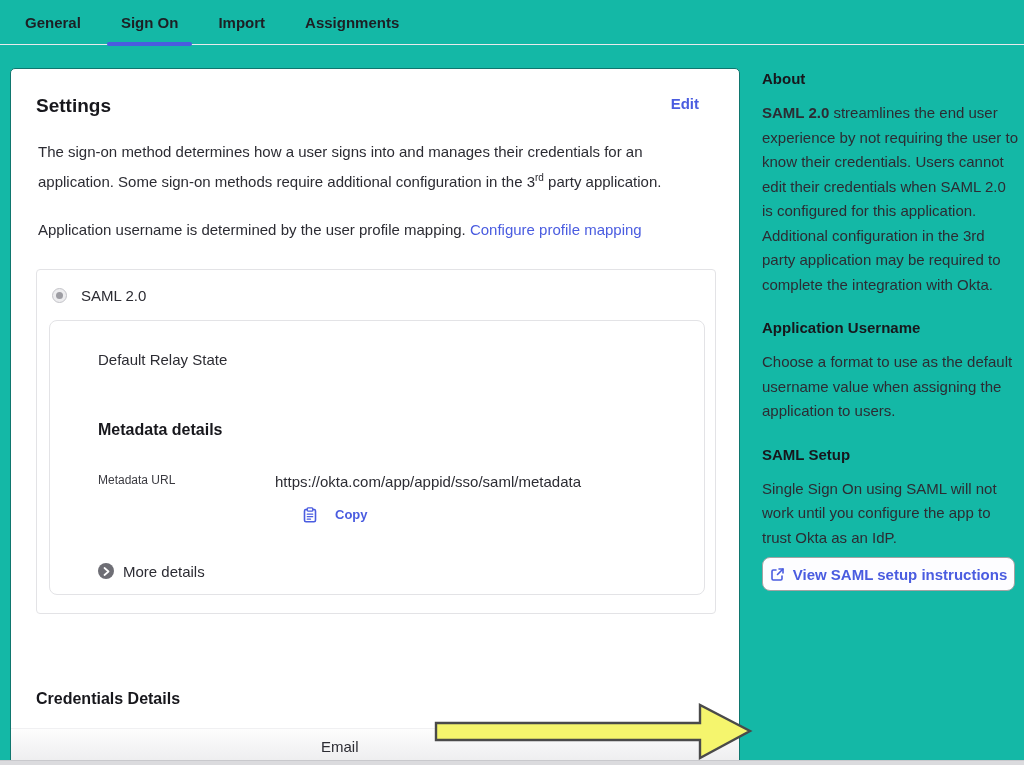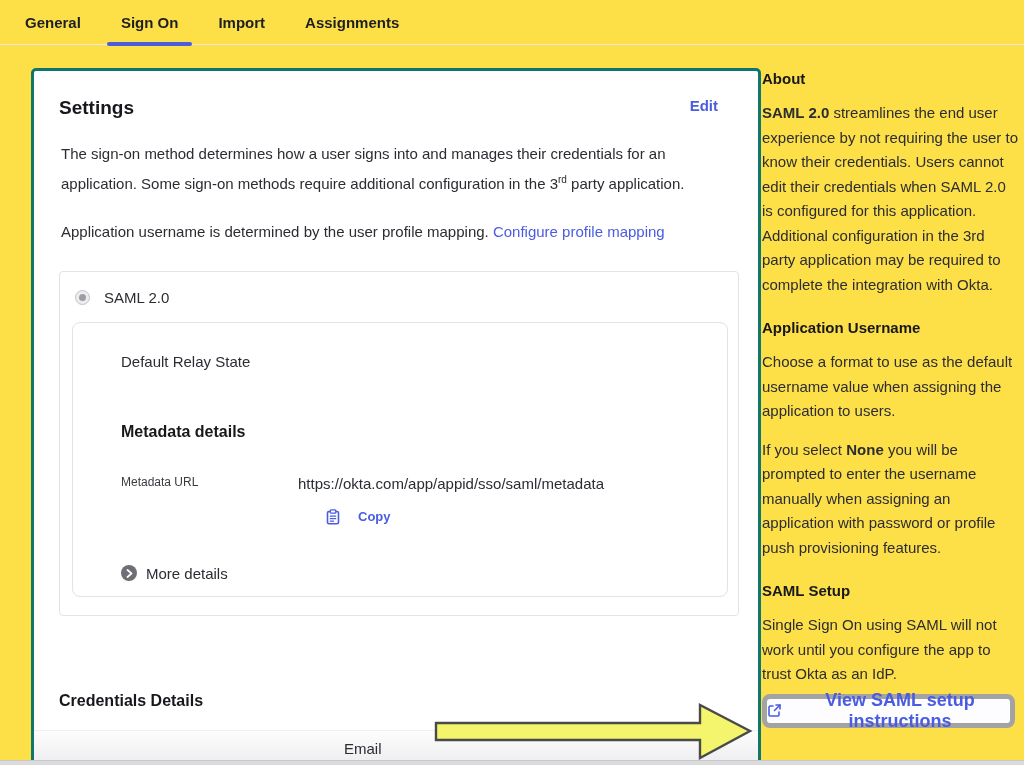--- a/index.html
+++ b/index.html
@@ -1,31 +1,31 @@
 <!DOCTYPE html>
 <html><head>
 <meta charset="utf-8">
 <style>
   * { margin:0; padding:0; box-sizing:border-box; }
   html,body { width:1024px; height:765px; background:#ffffff; overflow:hidden;
     font-family:"Liberation Sans","DejaVu Sans",sans-serif; color:#26262b; }
-  .stage { position:relative; width:1024px; height:765px; background:#fde047; }
+  .stage { position:relative; width:1024px; height:765px; background:#14b8a6; }
 
   
   .tabbar { position:absolute; top:0; left:0; width:1024px; height:45px;
     border-bottom:1px solid #e9e9ec; display:flex; align-items:center;
     padding-left:23px; column-gap:36px; }
   .tab { position:relative; height:45px; display:flex; align-items:center;
     font-size:15px; font-weight:700; color:#1d1f24; cursor:pointer; padding:0 2px; }
   .tab.active .tab-underline { position:absolute; left:-12px; right:-12px; bottom:-1px;
     height:4px; background:#4a5ce0; border-radius:3px; }
 
   
   .card { position:absolute; left:10px; top:68px; width:730px; height:697px;
-    background:#fff; border:3px solid #0f766e; border-radius:5px;margin-left:21px; }
+    background:#fff; border:1px solid #0f766e; border-radius:5px; }
   .card-head { display:flex; justify-content:space-between; align-items:flex-start;
     padding:26px 40px 0 25px; }
   .card-title { font-size:19px; font-weight:700; color:#17171c; }
   .link { color:#4a5ce0; font-weight:700; text-decoration:none; cursor:pointer; }
   .edit-link { font-size:15px; }
 
   .section-h { font-size:16px; font-weight:700; color:#17171c; }
   .sign-on-h { margin:46px 0 0 25px; }
   .para { font-size:15px; line-height:26px; color:#2c2c33; margin:22px 28px 0 27px; }
   .para sup { font-size:10px; }
@@ -63,22 +63,22 @@
     border-top:1px solid #f0f0f2; }
   .cred-label { position:absolute; left:25px; top:9px; font-size:15px; color:#2c2c33; }
   .cred-value { position:absolute; left:310px; top:9px; font-size:15px; color:#2c2c33; }
 
   
   .sidebar { position:absolute; left:762px; top:70px; width:258px; }
   .side-h { font-size:15px; font-weight:700; color:#17171c; }
   .side-p { font-size:15px; line-height:24.5px; color:#2c2c33; margin-top:14px; }
   .side-gap { margin-top:22px; }
   .setup-btn { margin-top:7px; width:253px; height:34px; background:#fdfdff;
-    border:5px solid #a3a3a3; border-radius:8px; display:flex; align-items:center;
-    justify-content:center; gap:8px; color:#4a5ce0; font-size:18px; font-weight:700;
+    border:1px solid #a3a3a3; border-radius:8px; display:flex; align-items:center;
+    justify-content:center; gap:8px; color:#4a5ce0; font-size:15px; font-weight:700;
     cursor:pointer; font-family:inherit; }
   .setup-btn svg { display:block; }
 
   
   .arrow { position:absolute; left:428px; top:698px; z-index:5; pointer-events:none; }
   .bottom-strip { position:absolute; left:0; top:760px; width:1024px; height:5px;
     background:#dbdbde; border-top:1px solid #c9c9cd; }
 </style>
 </head>
 <body>
@@ -154,21 +154,20 @@
       <span class="cred-value">Email</span>
     </div>
   </section>
 
   <aside class="sidebar">
     <h3 class="side-h">About</h3>
     <p class="side-p"><strong>SAML 2.0</strong><span> streamlines the end user experience by not requiring the user to know their credentials. Users cannot edit their credentials when SAML 2.0 is configured for this application. Additional configuration in the 3rd party application may be required to complete the integration with Okta.</span></p>
 
     <h3 class="side-h side-gap">Application Username</h3>
     <p class="side-p">Choose a format to use as the default username value when assigning the application to users.</p>
-    <p class="side-p"><span>If you select </span><strong>None</strong><span> you will be prompted to enter the username manually when assigning an application with password or profile push provisioning features.</span></p>
 
     <h3 class="side-h side-gap">SAML Setup</h3>
     <p class="side-p">Single Sign On using SAML will not work until you configure the app to trust Okta as an IdP.</p>
 
     <button class="setup-btn">
       <span>
         <svg width="15" height="15" viewBox="0 0 15 15" fill="none">
           <path d="M6 3H3.2C2.5 3 2 3.5 2 4.2v7.6C2 12.5 2.5 13 3.2 13h7.6c.7 0 1.2-.5 1.2-1.2V9" stroke="#4a5ce0" stroke-width="1.6" stroke-linecap="round"></path>
           <path d="M9 2h4v4" stroke="#4a5ce0" stroke-width="1.6" stroke-linecap="round" stroke-linejoin="round"></path>
           <path d="M13 2L7.5 7.5" stroke="#4a5ce0" stroke-width="1.6" stroke-linecap="round"></path>

